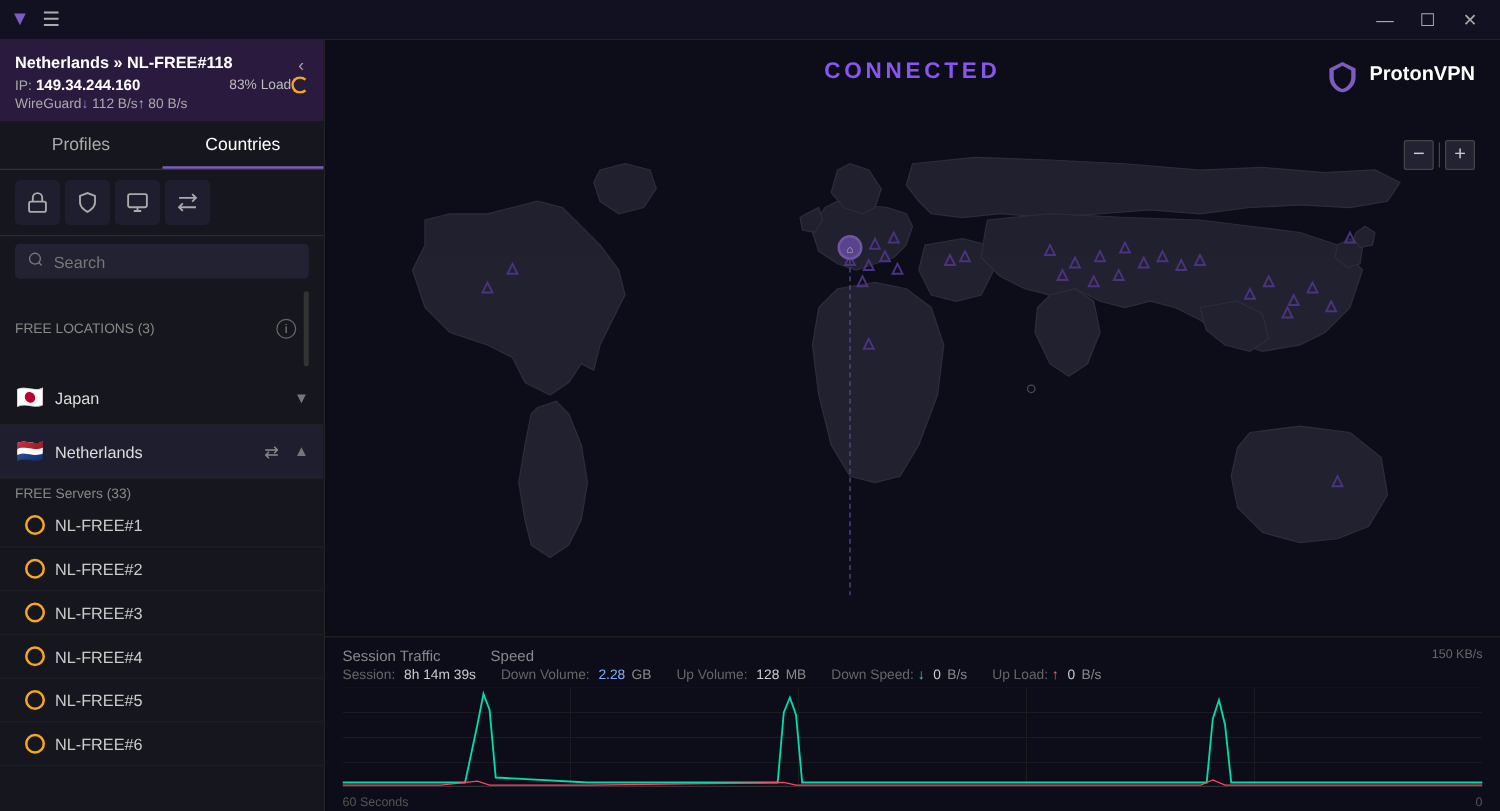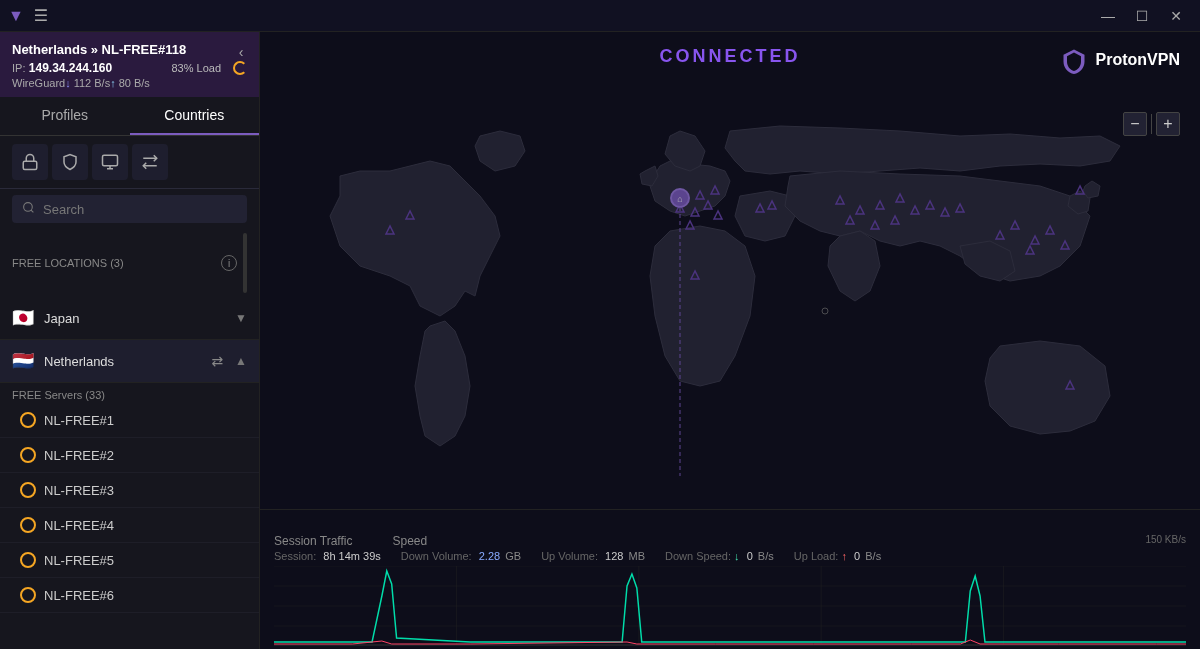--- a/index.html
+++ b/index.html
@@ -83,21 +83,21 @@
       justify-content: space-between;
       align-items: center;
     }
     #conn-ip .ip-addr {
       font-weight: 700;
       color: #fff;
     }
     #conn-load {
       display: flex;
       align-items: center;
-      gap: 12px;
+      gap: 0;
       font-size: 11px;
       color: #bbb;
     }
     .load-circle {
       width: 14px;
       height: 14px;
       border-radius: 50%;
       border: 2px solid #f5a623;
       border-right-color: transparent;
       display: inline-block;
@@ -367,21 +367,21 @@
 
     
     #speed-graph {
       position: absolute;
       bottom: 0;
       left: 0;
       right: 0;
       height: 140px;
       background: #0d0d1a;
       border-top: 1px solid #222;
-      padding: 24px 14px 4px;
+      padding: 8px 14px 4px;
     }
     #speed-graph-header {
       display: flex;
       justify-content: space-between;
       margin-bottom: 4px;
     }
     .graph-section-title {
       font-size: 12px;
       color: #888;
     }

